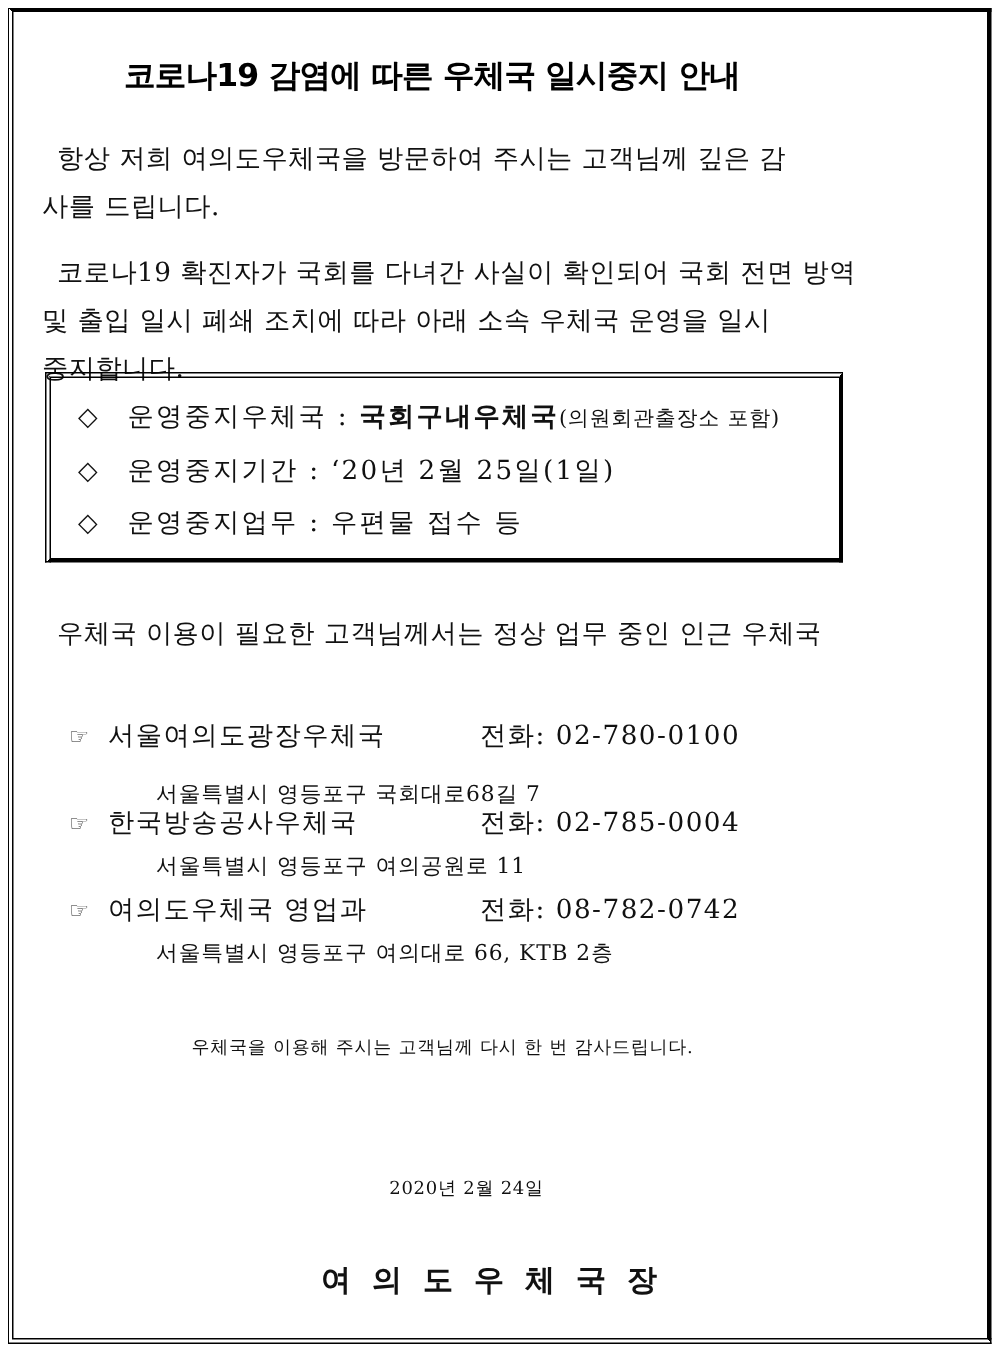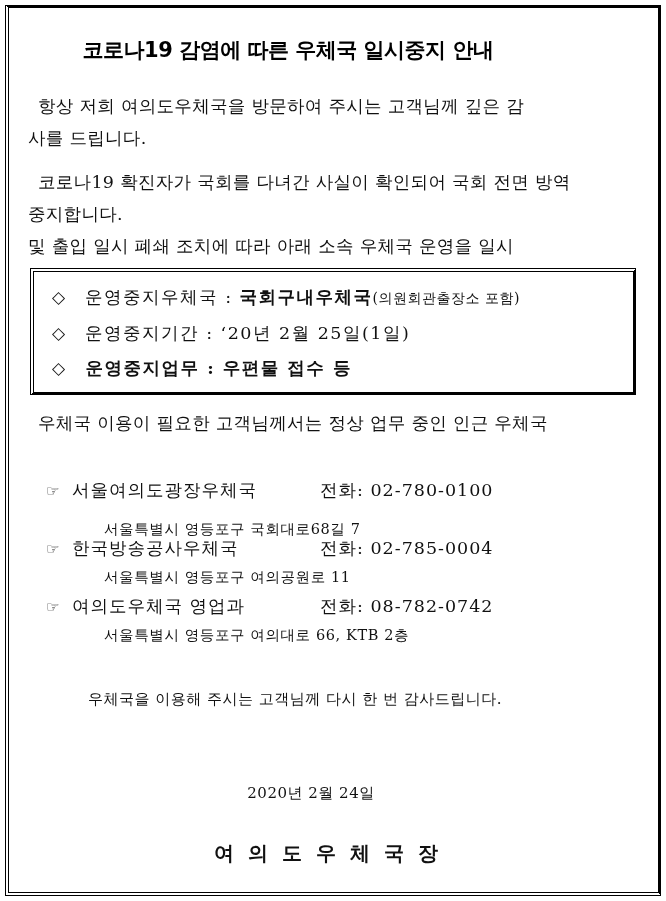--- a/index.html
+++ b/index.html
@@ -7,63 +7,63 @@
          font-family: "DejaVu Serif", "Liberation Serif", serif; color: #111; }
   .frame { position: absolute; left: 5px; top: 5px; width: 656px; height: 891px; box-sizing: border-box;
            border-top: 3px solid #000; border-right: 3px solid #000;
            border-left: 4px double #000; border-bottom: 4px double #000; }
   .title { position: absolute; left: 0; width: 576px; top: 36px; text-align: center;
            font-family: "DejaVu Sans", "Liberation Sans", sans-serif; font-weight: bold;
            font-size: 21px; letter-spacing: -0.5px; color: #000; }
   .para { position: absolute; left: 28px; width: 612px; font-size: 17.5px; line-height: 32px;
           text-align: justify; letter-spacing: 0.3px; }
   .para .ind { padding-left: 10px; }
-  .box { position: absolute; left: 30px; top: 268px; width: 606px; height: 127px; box-sizing: border-box;
+  .box { position: absolute; left: 30px; top: 248px; width: 532px; height: 127px; box-sizing: border-box;
          border-top: 4px double #000; border-left: 4px double #000;
          border-right: 3px solid #000; border-bottom: 3px solid #000; }
   .box-row { position: absolute; left: 18px; font-size: 17.5px; letter-spacing: 1.5px; white-space: nowrap; }
   .box-row .diamond { display: inline-block; width: 26px; font-family: "DejaVu Sans", sans-serif; font-size: 17px; }
   .box-row .strong { font-weight: bold; letter-spacing: 1.5px; }
   .box-row .small { font-size: 14px; letter-spacing: 0.5px; }
   .contact { position: absolute; left: 46px; font-size: 17.5px; white-space: nowrap; letter-spacing: 1px; }
   .contact .hand { display: inline-block; width: 26px; font-family: "DejaVu Sans", sans-serif; font-size: 15px; color: #222; }
   .contact .name { display: inline-block; width: 248px; }
   .addr { position: absolute; left: 104px; font-size: 14.5px; white-space: nowrap; letter-spacing: 0.6px; }
-  .center-line { position: absolute; left: 0; width: 590px; text-align: center; font-size: 15px; letter-spacing: 0.5px; }
+  .center-line { position: absolute; left: 0; width: 590px; text-align: center; font-size: 12px; letter-spacing: 0.5px; }
   .sign { position: absolute; left: 0; width: 666px; text-align: center; top: 840px;
           font-family: "DejaVu Sans", sans-serif; font-weight: bold; font-size: 20px; letter-spacing: 14px; }
 </style>
 </head>
 <body>
 
 <div class="frame"></div>
 
 <div class="title">코로나19 감염에 따른 우체국 일시중지 안내</div>
 
 <div class="para" style="top:90px;">
   <div class="ind">항상 저희 여의도우체국을 방문하여 주시는 고객님께 깊은 감</div>
   <div>사를 드립니다.</div>
 </div>
 
 <div class="para" style="top:166px;">
   <div class="ind">코로나19 확진자가 국회를 다녀간 사실이 확인되어 국회 전면 방역</div>
+  <div>및 출입 일시 폐쇄 조치에 따라 아래 소속 우체국 운영을 일시</div>
   <div>중지합니다.</div>
-  <div>및 출입 일시 폐쇄 조치에 따라 아래 소속 우체국 운영을 일시</div>
 </div>
 
 <div class="box">
   <div class="box-row" style="top:13px;">
     <span class="diamond">◇</span>
     <span>운영중지우체국</span><span> : </span><span class="strong">국회구내우체국</span><span class="small">(의원회관출장소 포함)</span>
   </div>
   <div class="box-row" style="top:49px;">
     <span class="diamond">◇</span>
     <span>운영중지기간</span><span> : </span><span>‘20년 2월 25일(1일)</span>
   </div>
-  <div class="box-row" style="top:84px;font-weight:bold;">
+  <div class="box-row" style="top:84px;">
     <span class="diamond">◇</span>
     <span>운영중지업무</span><span> : </span><span>우편물 접수 등</span>
   </div>
 </div>
 
 <div class="para" style="top:407px;">
   <div class="ind">우체국 이용이 필요한 고객님께서는 정상 업무 중인 인근 우체국</div>
 </div>
 
 <div class="contact" style="top:478px;">

